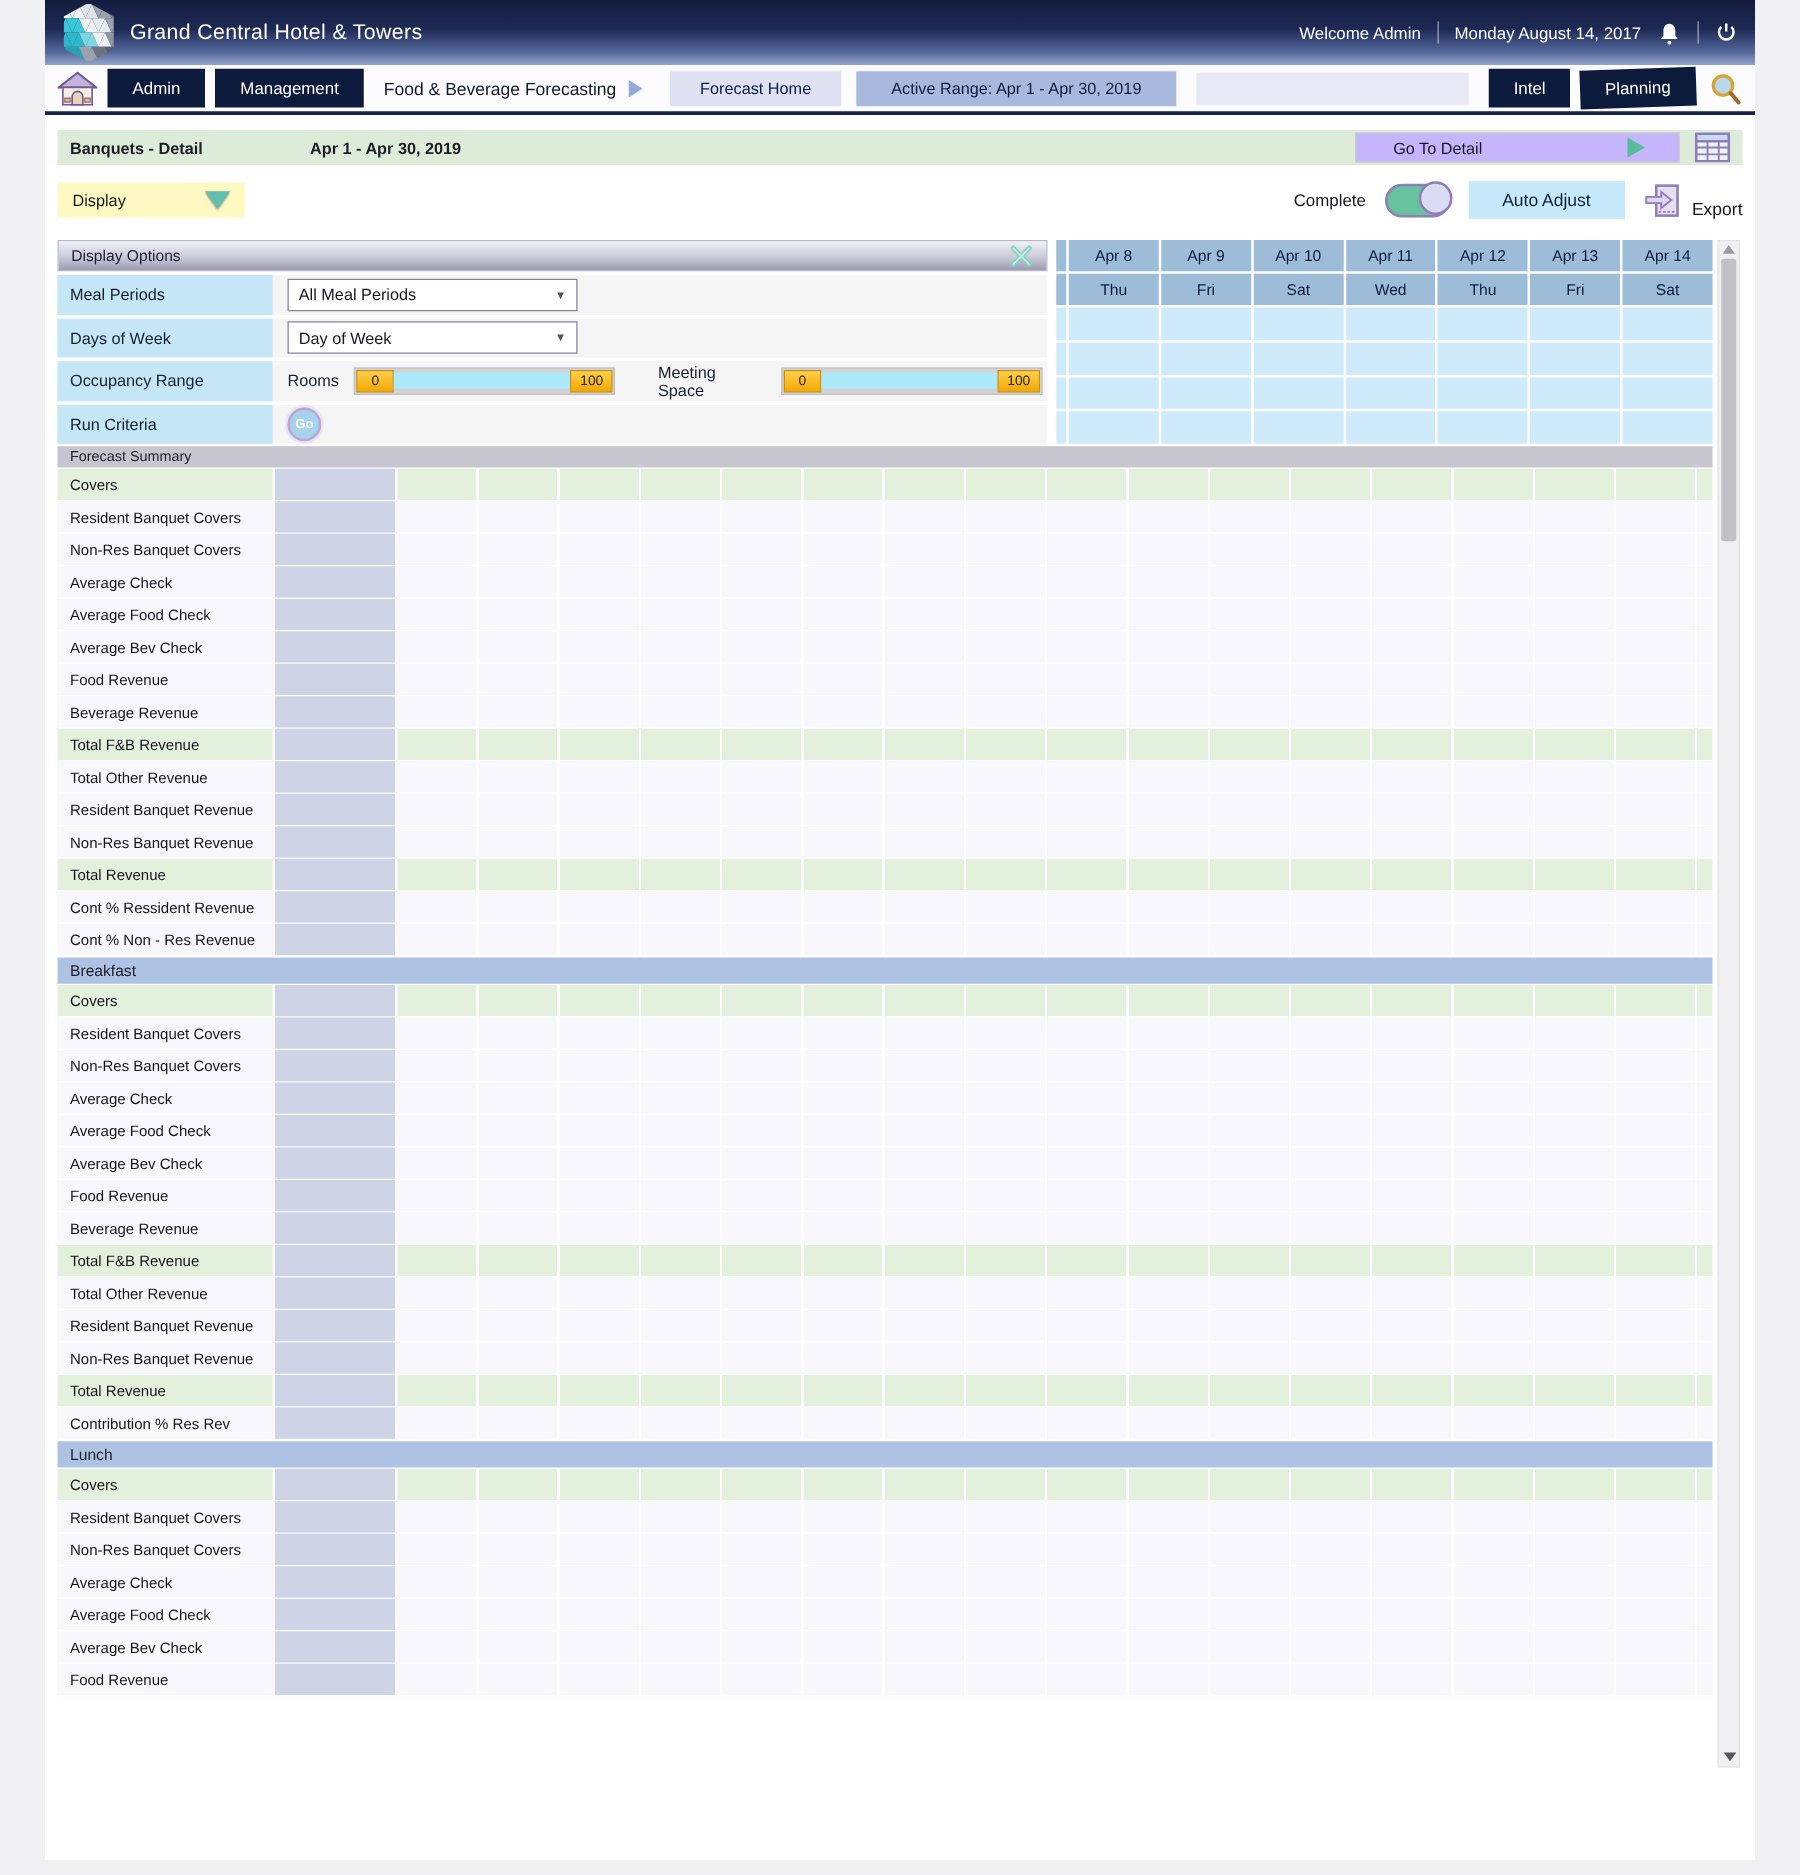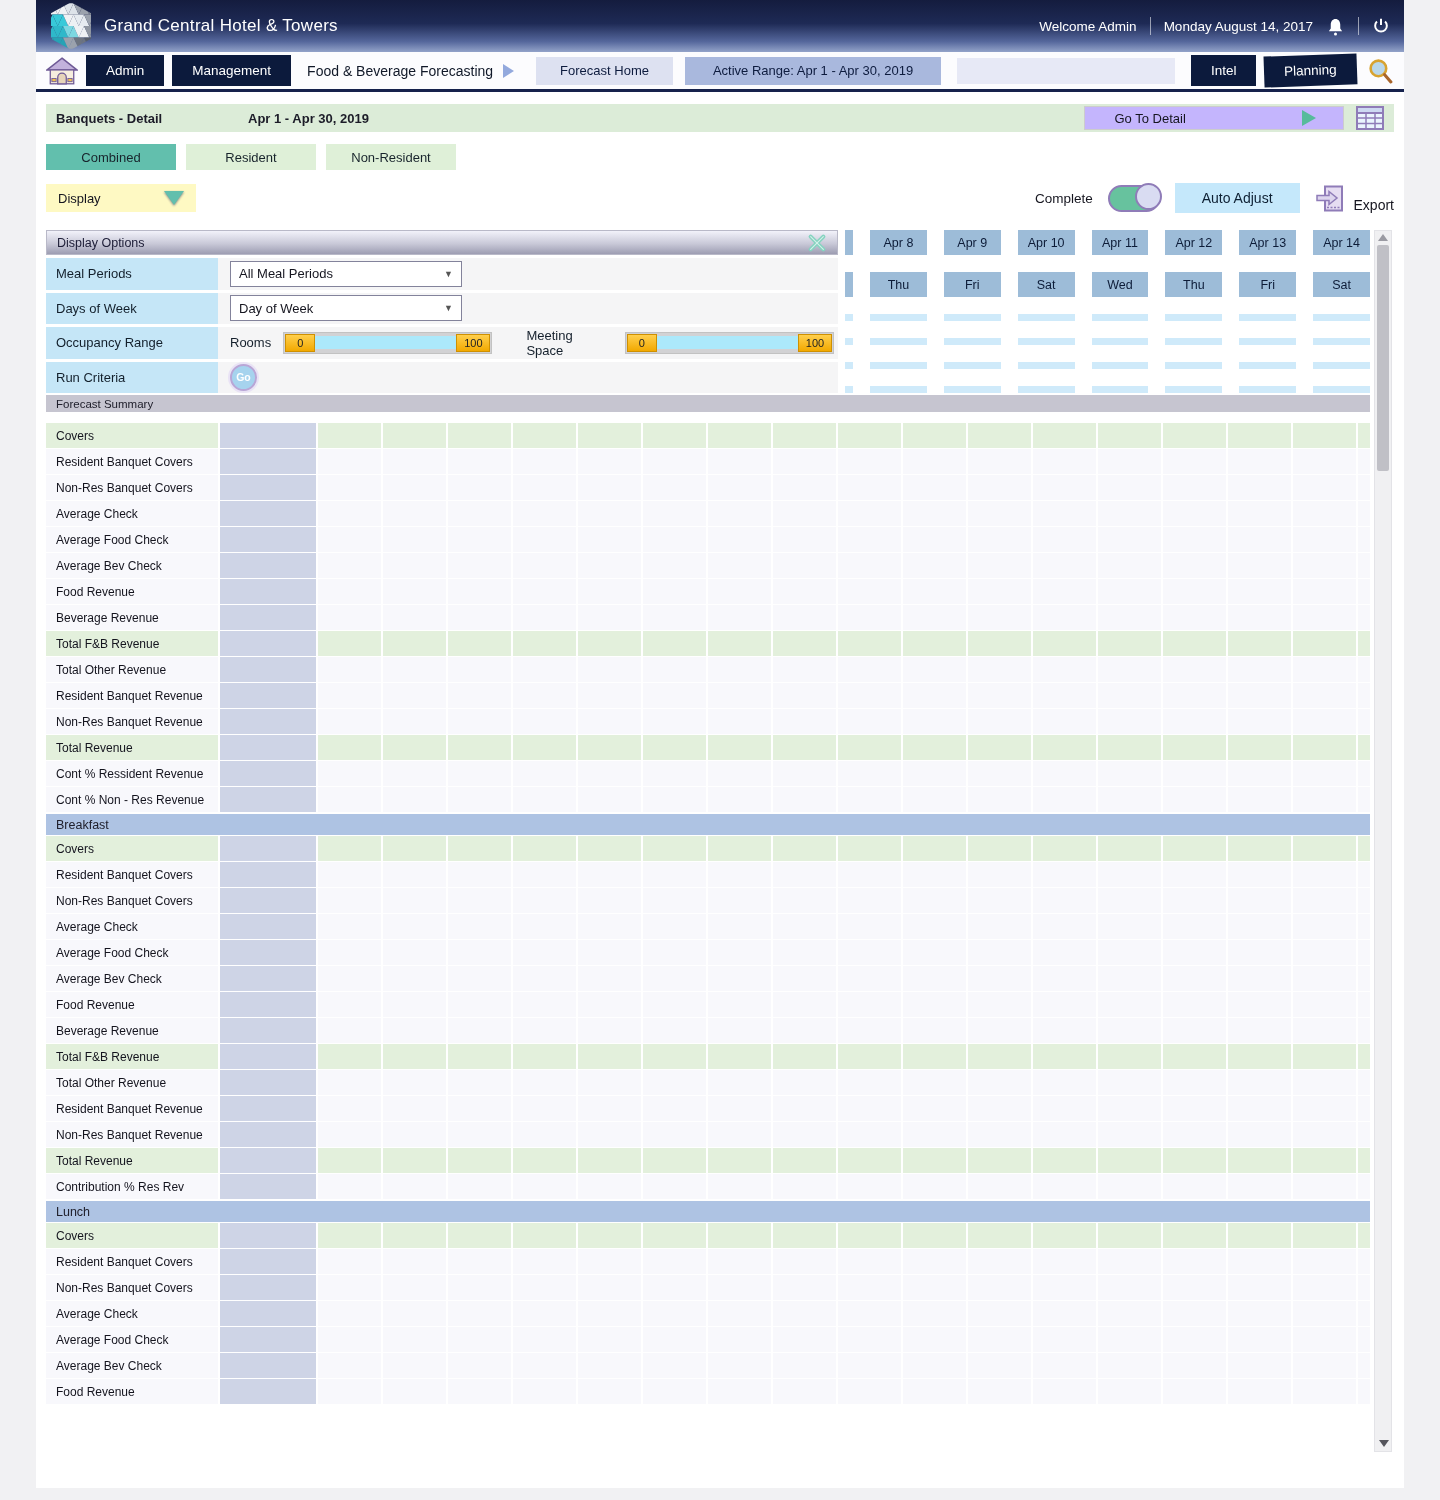--- a/index.html
+++ b/index.html
@@ -63,27 +63,27 @@
   .selectbox{width:214px;height:24px;border:1px solid #83839b;background:#fff;display:flex;align-items:center;justify-content:space-between;padding:0 8px;font-size:13px;color:#15151f;cursor:pointer}
   .caret{font-size:9px;color:#555}
   .slider{width:210px;height:22px;background:#d2d2d4;border:1px solid #c2c2c2;display:flex;align-items:center;padding:1px;box-sizing:border-box}
   .knob{background:linear-gradient(180deg,#ffcf4d,#f2a900);border:1px solid #cf9000;height:18px;display:flex;align-items:center;justify-content:center;font-size:11px;color:#222;box-sizing:border-box;cursor:pointer}
   .knob.min{width:30px}.knob.max{width:34px}
   .track{flex:1;height:13px;background:var(--slider_track_cyan,#ace9fb)}
   .slider-label{font-size:13px;color:#15202c}
   .ms-label{margin-left:22px}
   .go-btn{width:23px;height:23px;border-radius:50%;background:#a6d3ee;border:2px solid #b9a6d6;color:#fff;font-size:10.5px;display:flex;align-items:center;justify-content:center;font-weight:bold;box-shadow:0 0 0 2px #e9e3f5;cursor:pointer}
 
-  .date-grid{flex:1;display:grid;grid-template-columns:8px repeat(7,1fr);grid-template-rows:25px 25px repeat(4,1fr);gap:17px}
+  .date-grid{flex:1;display:grid;grid-template-columns:8px repeat(7,1fr);grid-template-rows:25px 25px repeat(4,1fr);gap:2px}
   .dg-h{background:var(--date_header_blue,#9dbcd8);display:flex;align-items:center;justify-content:center;font-size:12.5px;color:#0d1c38}
   .dg-b{background:var(--body_cell_blue,#cfeafa)}
 
   .sections{margin-top:2px}
   .section-bar{display:flex;align-items:center;padding-left:10px;color:#20202c}
-  .section-bar.gray{height:17px;background:var(--section_gray,#c6c5d0);font-size:11.5px;margin-bottom:11px}
+  .section-bar.gray{height:17px;background:var(--section_gray,#c6c5d0);font-size:11.5px;margin-bottom:1px}
   .section-bar.blue{height:21px;background:var(--section_blue,#aec3e3);font-size:12.5px;margin:1px 0}
   .brow{height:25px;display:flex;border-bottom:1px solid #fff;background:#f8f8fc}
   .brow.hl{background:var(--row_green,#e3f0dc)}
   .brow-label{width:172px;padding-left:10px;display:flex;align-items:center;font-size:12px;color:#14141e;box-sizing:border-box;flex:0 0 auto}
   .brow-lav{width:100px;background:var(--cell_lavender,#ced4e6);border-left:2px solid #fff;border-right:2px solid #fff;box-sizing:border-box;flex:0 0 auto;cursor:pointer}
   .brow-rest{flex:1;background-image:repeating-linear-gradient(90deg,transparent 0 63px,#ffffff 63px 65px)}
 
   .vscroll{position:absolute;top:0;right:2px;width:18px;height:1222px;background:#f0f0f2;border:1px solid #e3e3e7;box-sizing:border-box}
   .vs-up{position:absolute;top:3px;left:3px;width:0;height:0;border-left:5px solid transparent;border-right:5px solid transparent;border-bottom:7px solid #9a9aa2;cursor:pointer}
   .vs-thumb{position:absolute;top:14px;left:2px;width:12px;height:226px;background:#c0c0c6;border-radius:2px;cursor:pointer}
@@ -190,25 +190,20 @@
     <svg class="grid-ic" viewBox="0 0 28 24">
       <rect x="1" y="1" width="26" height="22" fill="#eaf4fd" stroke="#8f7cb8" stroke-width="2"></rect>
       <rect x="1" y="1" width="26" height="6" fill="#cdd9f2" stroke="#8f7cb8" stroke-width="2"></rect>
       <line x1="1" y1="12" x2="27" y2="12" stroke="#8f7cb8" stroke-width="1.5"></line>
       <line x1="1" y1="17.5" x2="27" y2="17.5" stroke="#8f7cb8" stroke-width="1.5"></line>
       <line x1="10" y1="7" x2="10" y2="23" stroke="#8f7cb8" stroke-width="1.5"></line>
       <line x1="19" y1="7" x2="19" y2="23" stroke="#8f7cb8" stroke-width="1.5"></line>
     </svg>
   </div>
 
-  <div class="tabs-row">
-    <div class="tab active">Combined</div>
-    <div class="tab">Resident</div>
-    <div class="tab">Non-Resident</div>
-  </div>
 
   <div class="display-row">
     <div class="display-btn">
       <span>Display</span>
       <span class="tri-down"></span>
     </div>
     <div class="right-controls">
       <span class="lbl13">Complete</span>
       <div class="toggle">
         <div class="toggle-knob"></div>

